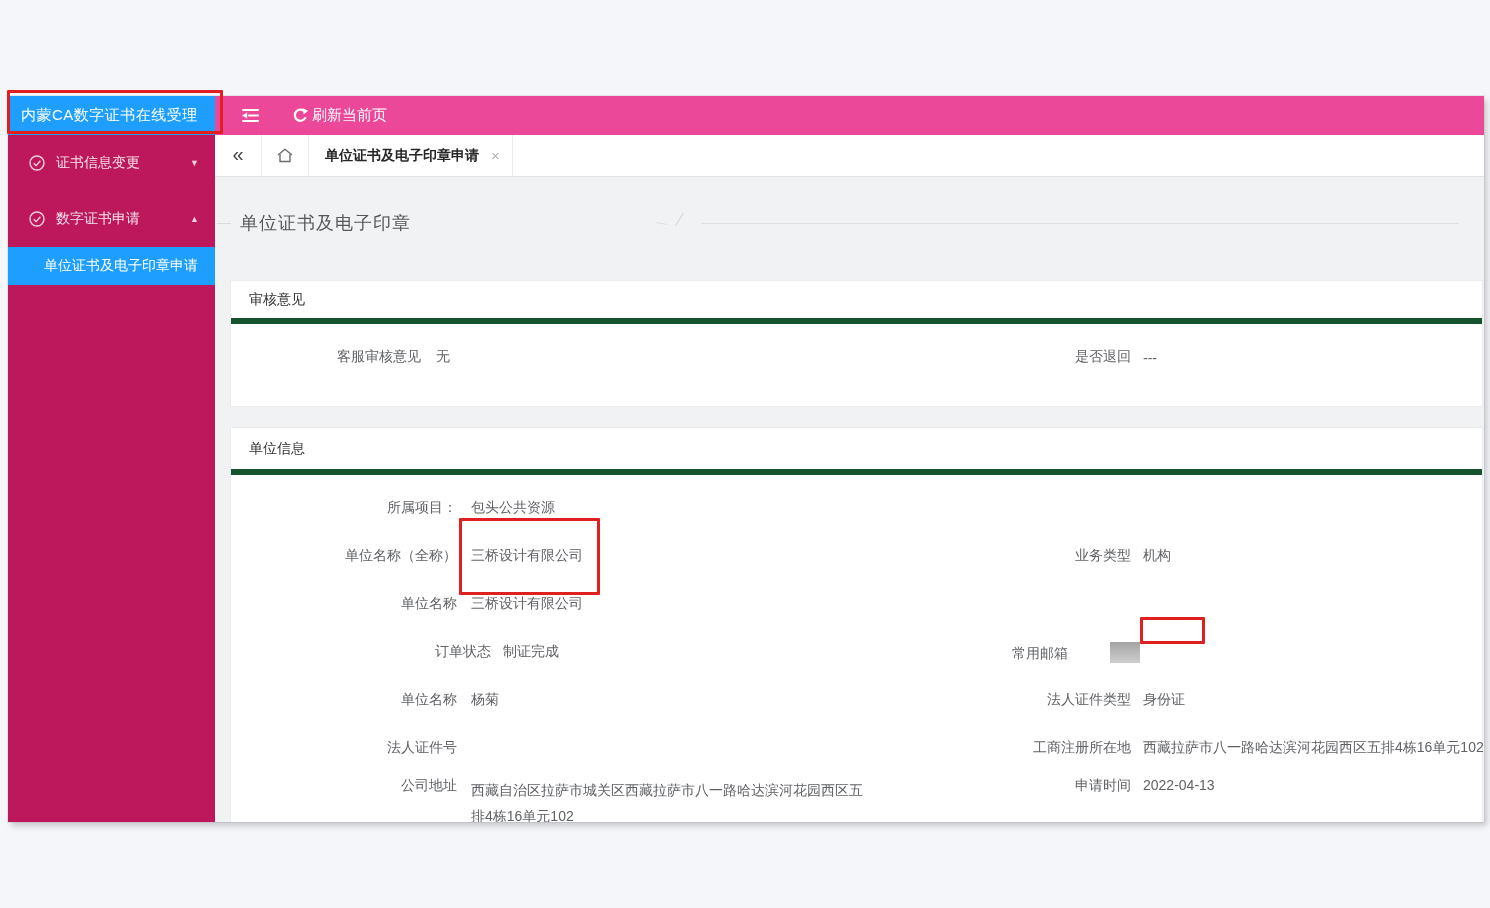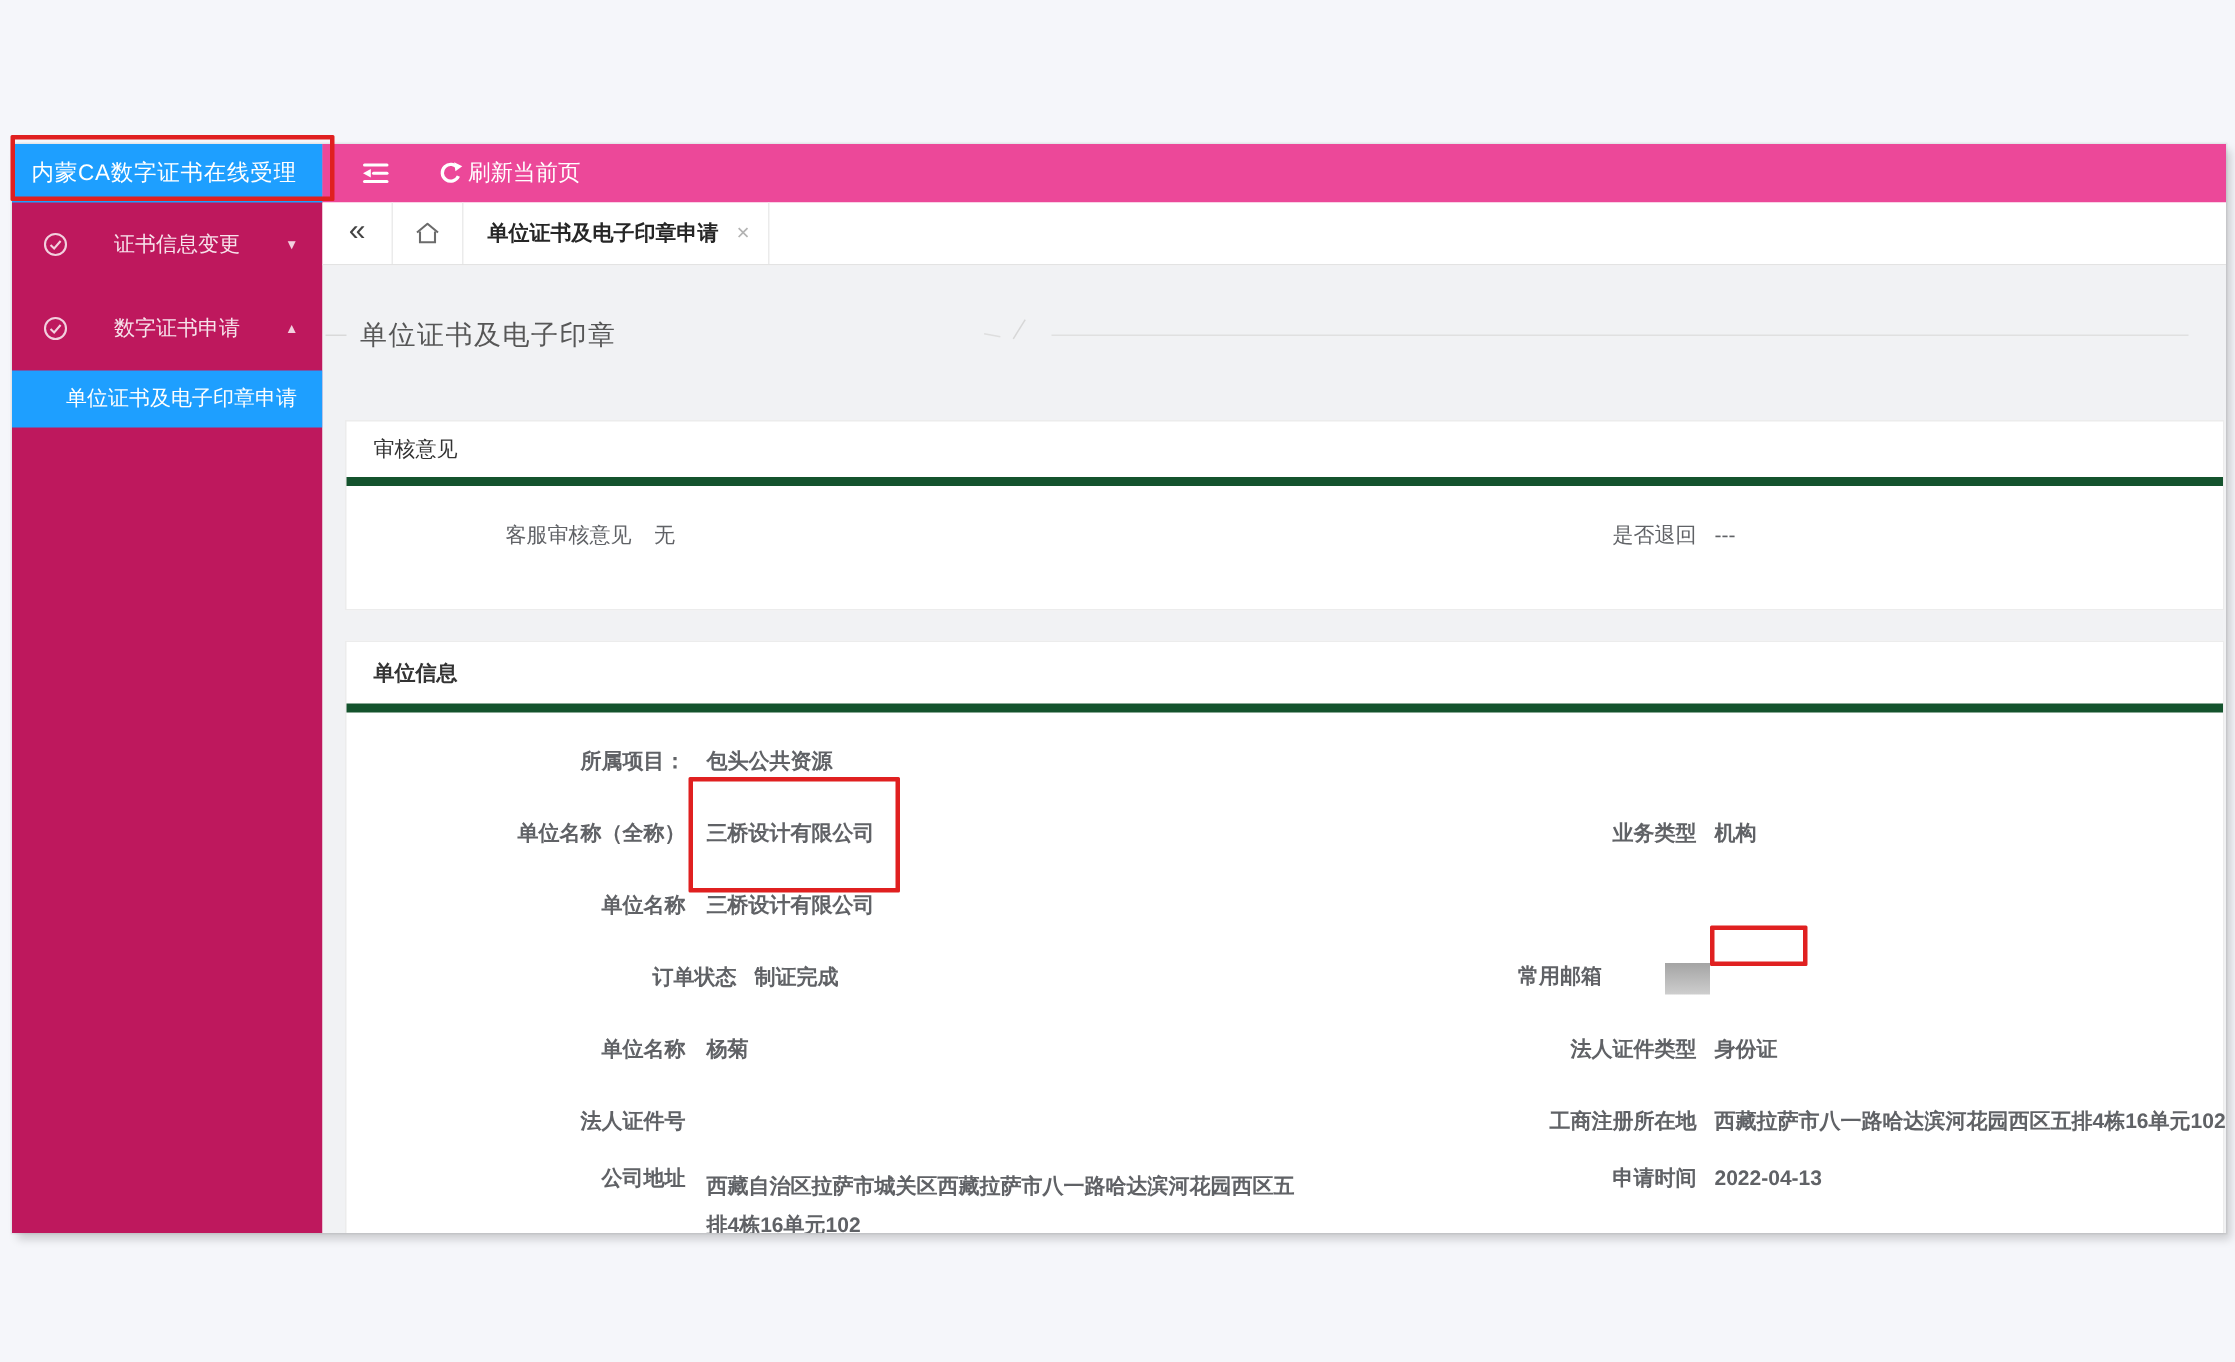--- a/index.html
+++ b/index.html
@@ -27,21 +27,20 @@
     background: #1e9fff; color: #fff;
     font-size: 15px; letter-spacing: .5px;
     display: flex; align-items: center; padding-left: 13px;
     white-space: nowrap;
   }
   .menu-item {
     height: 56px; display: flex; align-items: center;
     padding: 0 16px 0 20px;
     color: rgba(255,255,255,.88); font-size: 14px; cursor: pointer;
     white-space: nowrap;
-    gap: 20px;
   }
   .menu-item .mi-icon { margin-right: 10px; display: flex; }
   .menu-item .chev { margin-left: auto; font-size: 9px; color: rgba(255,255,255,.8); }
   .submenu { background: #262c3b; }
   .submenu-item {
     height: 38px; display: flex; align-items: center;
     padding-left: 36px; font-size: 14px; color: #fff; cursor: pointer;
     white-space: nowrap;
   }
   .submenu-item.active { background: #1e9fff; }
@@ -66,30 +65,30 @@
   .pt-dash { width: 14px; height: 1px; background: #d9d9d9; }
   .pt-text { margin-left: 9px; font-size: 18px; color: #575757; letter-spacing: 1px; white-space: nowrap; }
   .pt-gap { width: 290px; height: 100%; position: relative; }
   .smudge1 { position: absolute; right: 14px; top: 18px; width: 15px; height: 1px; background: #d7d7d7; transform: rotate(-58deg); }
   .smudge2 { position: absolute; right: 34px; top: 22px; width: 11px; height: 1px; background: #dedede; transform: rotate(10deg); }
   .pt-line { flex: 1; height: 1px; background: #e0e0e0; margin-right: 24px; }
 
   
   .card { background: #fff; border: 1px solid #ececec; }
   .card-review { margin-top: 35px; height: 127px; }
-  .card-unit { margin-top: 20px; height: 424px; font-weight: bold; }
+  .card-unit { margin-top: 20px; height: 424px; }
   .card-hd { padding: 10px 18px 9px; font-size: 14px; color: #333; border-bottom: 6px solid #14532d; }
   .card-unit .card-hd { padding: 12px 18px 11px; }
   .card-body.review { padding-top: 12px; }
   .card-body.unit { padding-top: 9px; }
 
   .frow { display: flex; align-items: center; height: 48px; }
   .frow.review-row { height: 34px; margin-top: 4px; }
   .frow.addr-row { height: 60px; align-items: flex-start; padding-top: 5px; }
-  .fhalf { display: flex; align-items: flex-start; }
+  .fhalf { display: flex; align-items: flex-end; }
   .frow.addr-row .fhalf { align-items: flex-start; }
   .fhalf.lh { width: 640px; flex-shrink: 0; }
   .fhalf.rh { flex: 1; min-width: 0; }
   .flabel { font-size: 14px; color: #606266; text-align: right; flex-shrink: 0; white-space: nowrap; }
   .lh .flabel { width: 226px; }
   .lh .flabel.w1 { width: 190px; }
   .rh .flabel { width: 260px; }
   .fvalue { margin-left: 14px; font-size: 14px; color: #606266; white-space: nowrap; }
   .lh .fvalue.g1 { margin-left: 15px; }
   .rh .fvalue { margin-left: 12px; }

